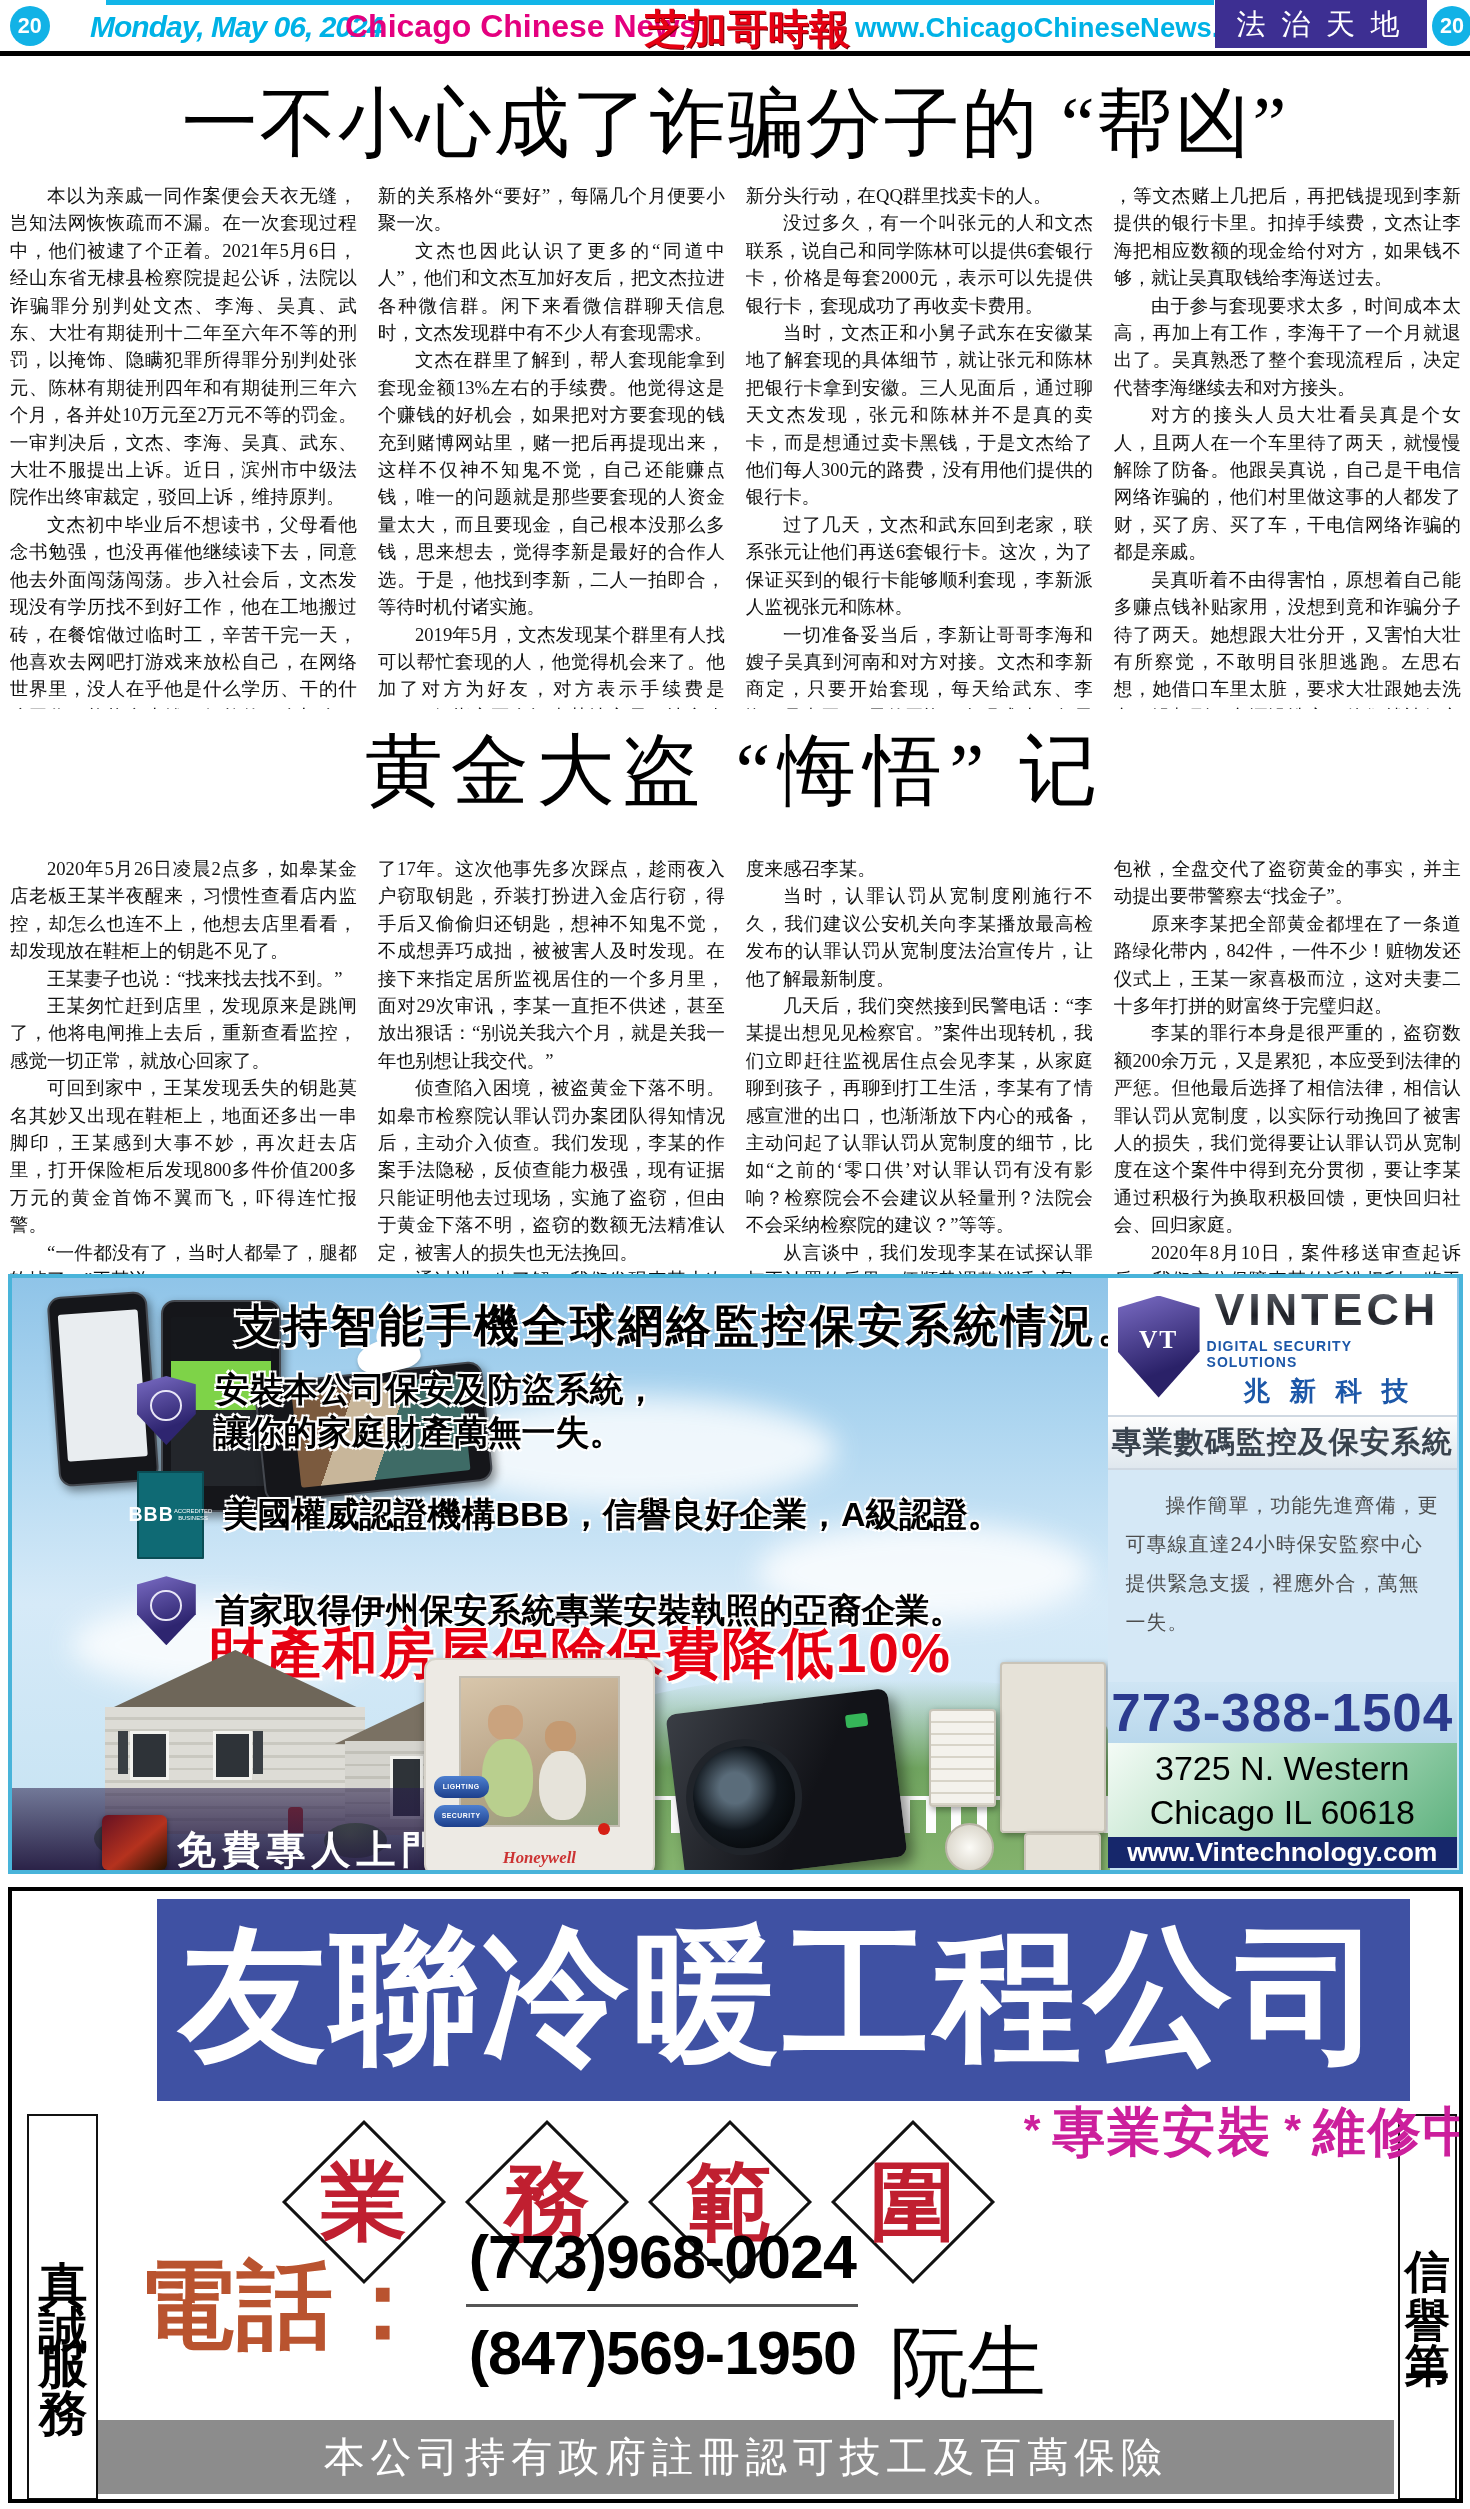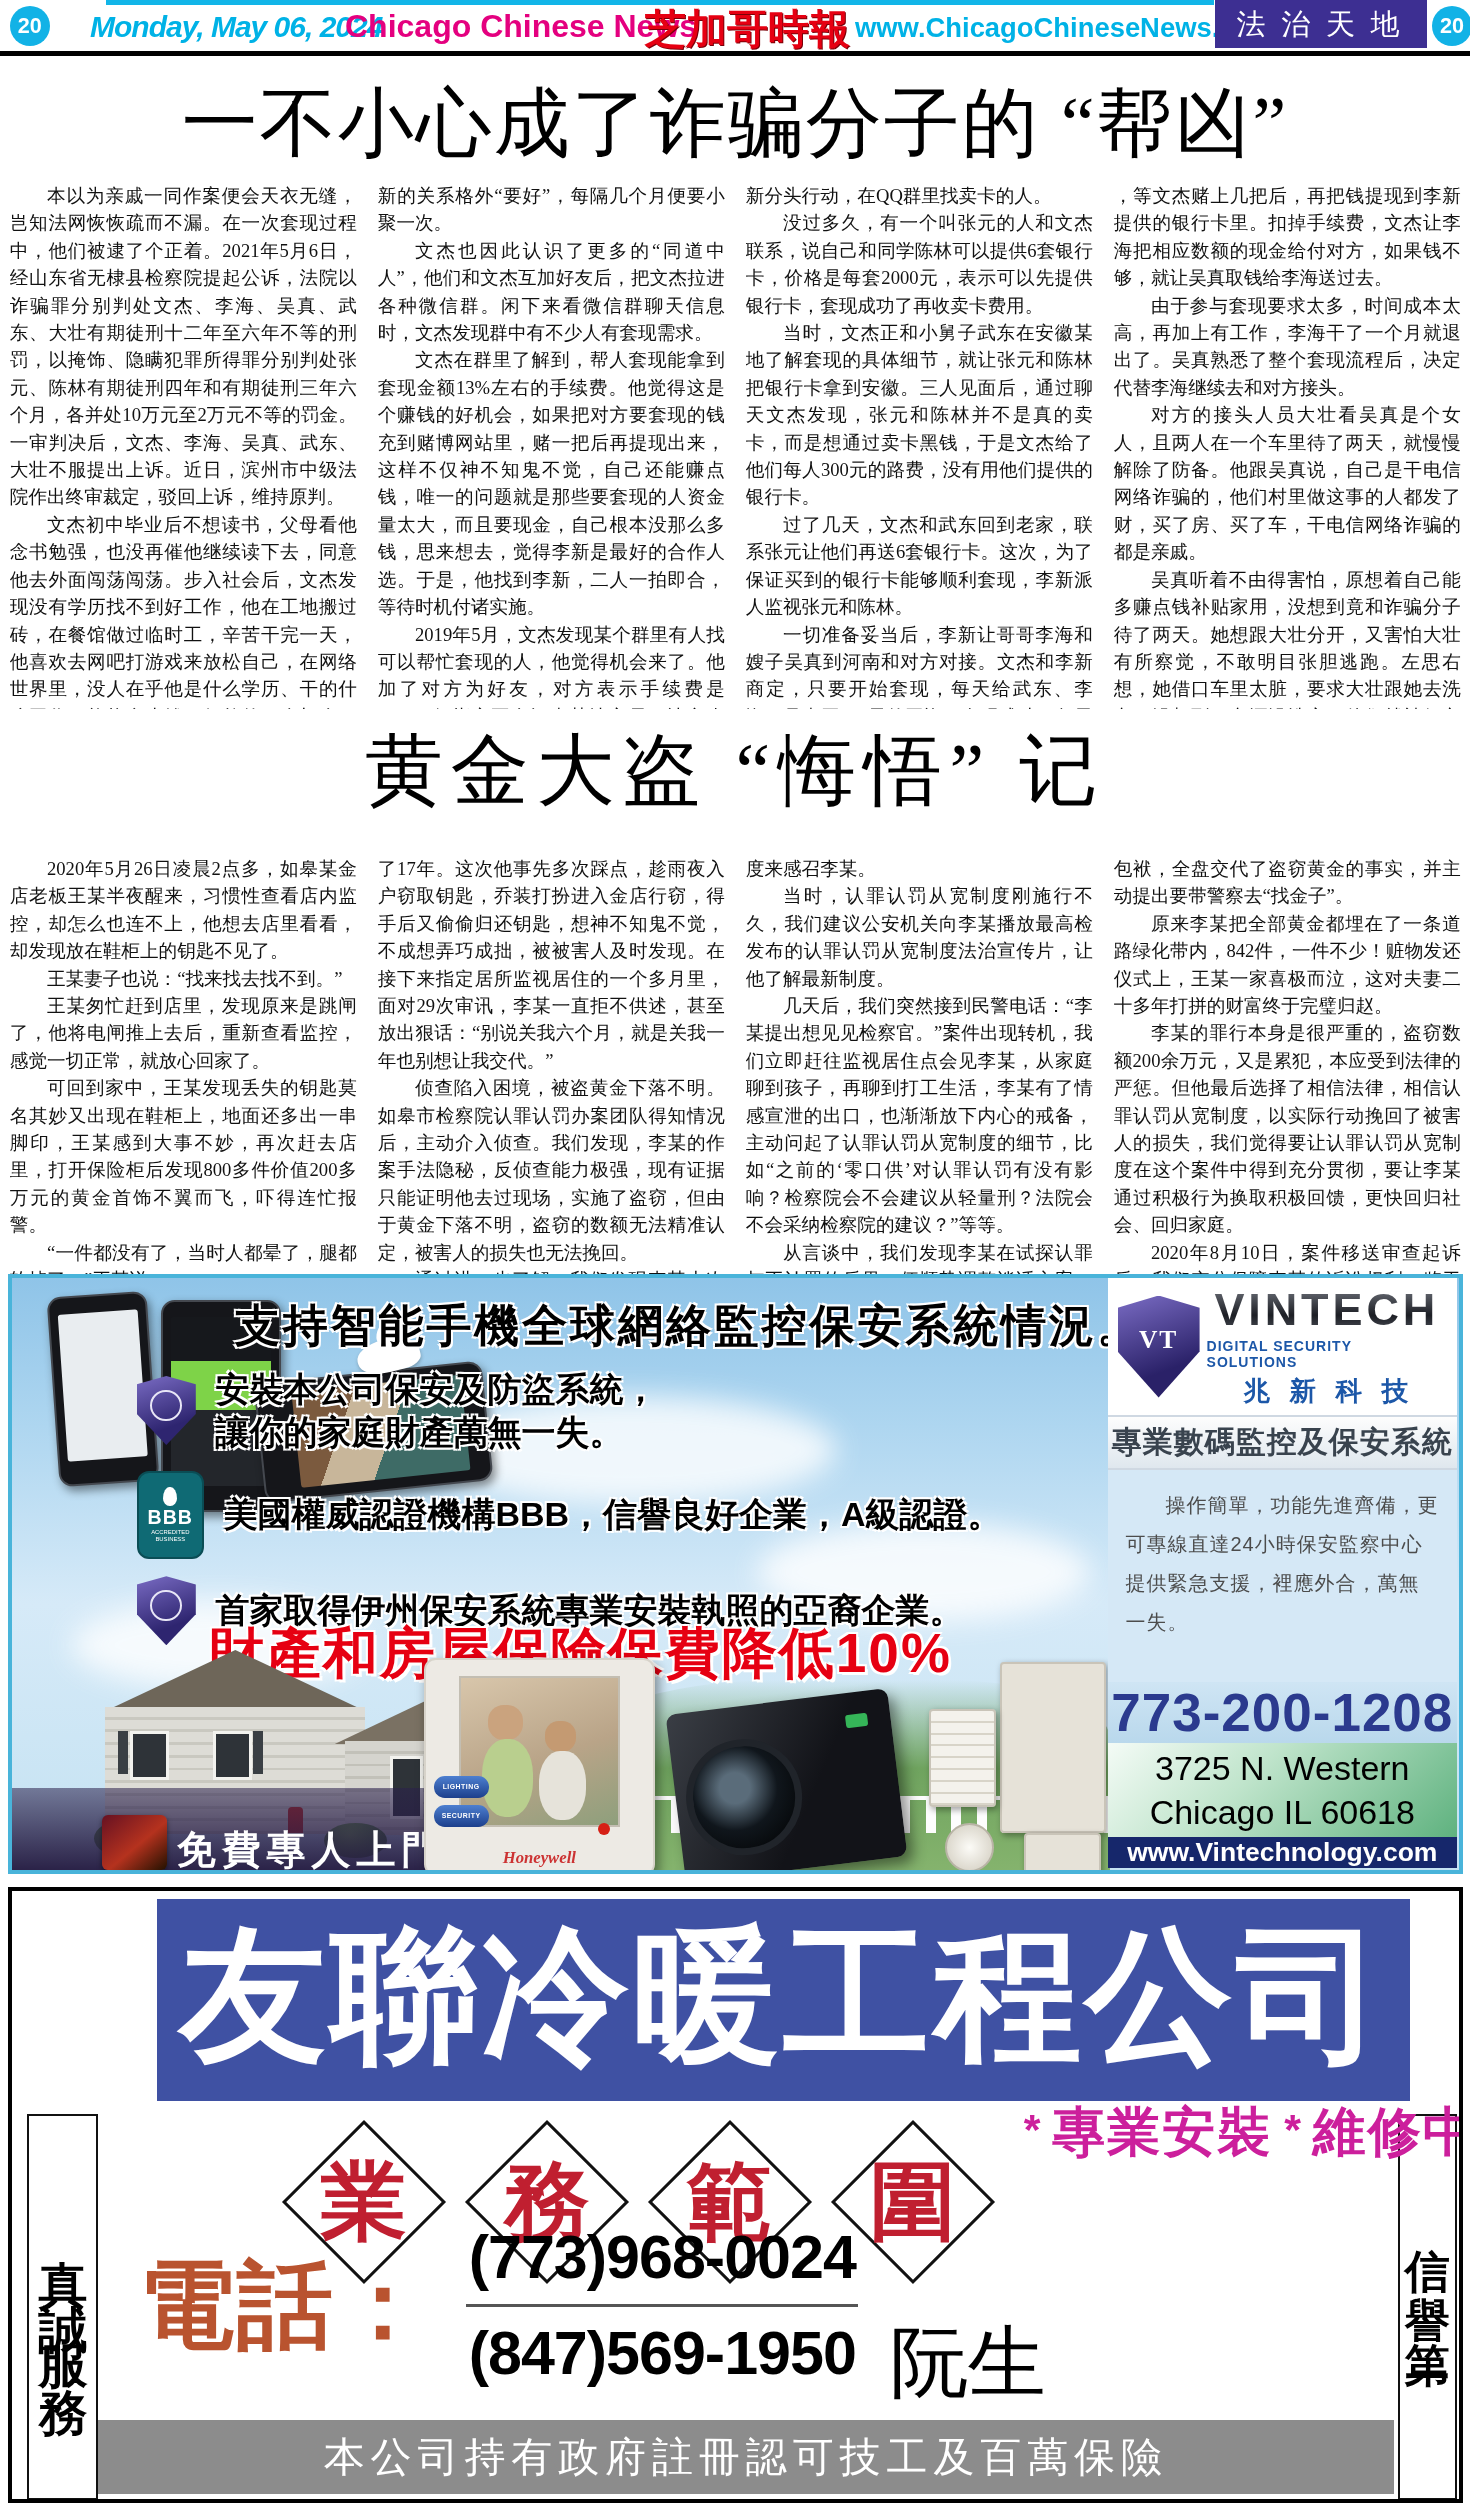--- a/index.html
+++ b/index.html
@@ -37,21 +37,21 @@
   .cloud{position:absolute;background:#ffffff;border-radius:50%;filter:blur(13.7px);opacity:.8;}
   .vad-head{position:absolute;left:223px;top:17.6px;font-size:45px;font-weight:bold;color:#000;
             text-shadow:-2px -2px 0 #fff,2px -2px 0 #fff,-2px 2px 0 #fff,2px 2px 0 #fff;letter-spacing:2.9px;}
   .vbullets{position:absolute;left:125px;top:90px;width:902px;display:flex;flex-direction:column;gap:17.6px;}
   .vbullet{display:flex;align-items:center;gap:19.6px;}
   .vbullet .txt{font-size:34px;font-weight:bold;color:#000;white-space:pre-line;line-height:1.25;
                 text-shadow:-2px -2px 0 #fff,2px -2px 0 #fff,-2px 2px 0 #fff,2px 2px 0 #fff;}
   .shield{width:59px;height:69px;background:linear-gradient(160deg,#7a6cc4,#2e2570 70%);
           clip-path:polygon(50% 0,100% 12%,100% 55%,50% 100%,0 55%,0 12%);position:relative;flex:0 0 auto;}
   .shield::after{content:"";position:absolute;left:13.7px;top:13.7px;width:27.4px;height:27.4px;border:2.9px solid #e8e6f6;border-radius:50%;}
-  .bbbicon{width:63px;height:84px;background:#0f6a74;border-radius:12px;color:#fff;display:flex;flex-direction:column;
+  .bbbicon{width:63px;height:84px;background:#0f6a74;border-radius:1px;color:#fff;display:flex;flex-direction:row;
            align-items:center;justify-content:center;flex:0 0 auto;border:2px solid #0a4d55;}
   .bbbicon .flame{width:13.7px;height:19.6px;background:#fff;border-radius:50% 50% 50% 50%/60% 60% 40% 40%;}
   .bbbicon .b3{font:bold 19.6px "Liberation Sans",sans-serif;letter-spacing:1px;}
   .bbbicon .acc{font-size:5.9px;text-align:center;line-height:1.1;}
   .vad-red{position:absolute;left:137px;top:339px;width:863px;text-align:center;font-size:55px;font-weight:bold;color:#e60012;
            text-shadow:-2px -2px 0 #fff,2px -2px 0 #fff,-2px 2px 0 #fff,2.9px 2.9px 0 #fff;letter-spacing:2px;}
   .hills{position:absolute;left:549px;top:402px;width:549px;height:196px;
          background:linear-gradient(180deg,rgba(122,166,110,0) 0%,#6fa35f 45%,#86b46e 100%);border-radius:40% 30% 0 0;}
   .fence{position:absolute;left:608px;top:518px;width:490px;height:33px;
          background:repeating-linear-gradient(90deg,#fdfdfd 0 9.8px,rgba(255,255,255,0) 9.8px 25.5px);border-top:4.9px solid #fdfdfd;}
@@ -299,21 +299,21 @@
           <div class="mono">VT</div>
         </div>
         <div class="vp-brand">
           <div class="vp-name">VINTECH</div>
           <div class="vp-tag">DIGITAL SECURITY SOLUTIONS</div>
           <div class="vp-zh">兆新科技</div>
         </div>
       </div>
       <div class="vp-title">專業數碼監控及保安系統</div>
       <div class="vp-body">操作簡單，功能先進齊備，更可專線直達24小時保安監察中心提供緊急支援，裡應外合，萬無一失。</div>
-      <div class="vp-phone">773-200-1208</div>
+      <div class="vp-phone">773-388-1504</div>
       <div class="vp-addr">
         <div>3725 N. Western</div>
         <div>Chicago IL 60618</div>
       </div>
       <div class="vp-web">www.Vintechnology.com</div>
     </div>
   </div>
 
   <div class="had">
     <div class="had-banner">友聯冷暖工程公司</div>

